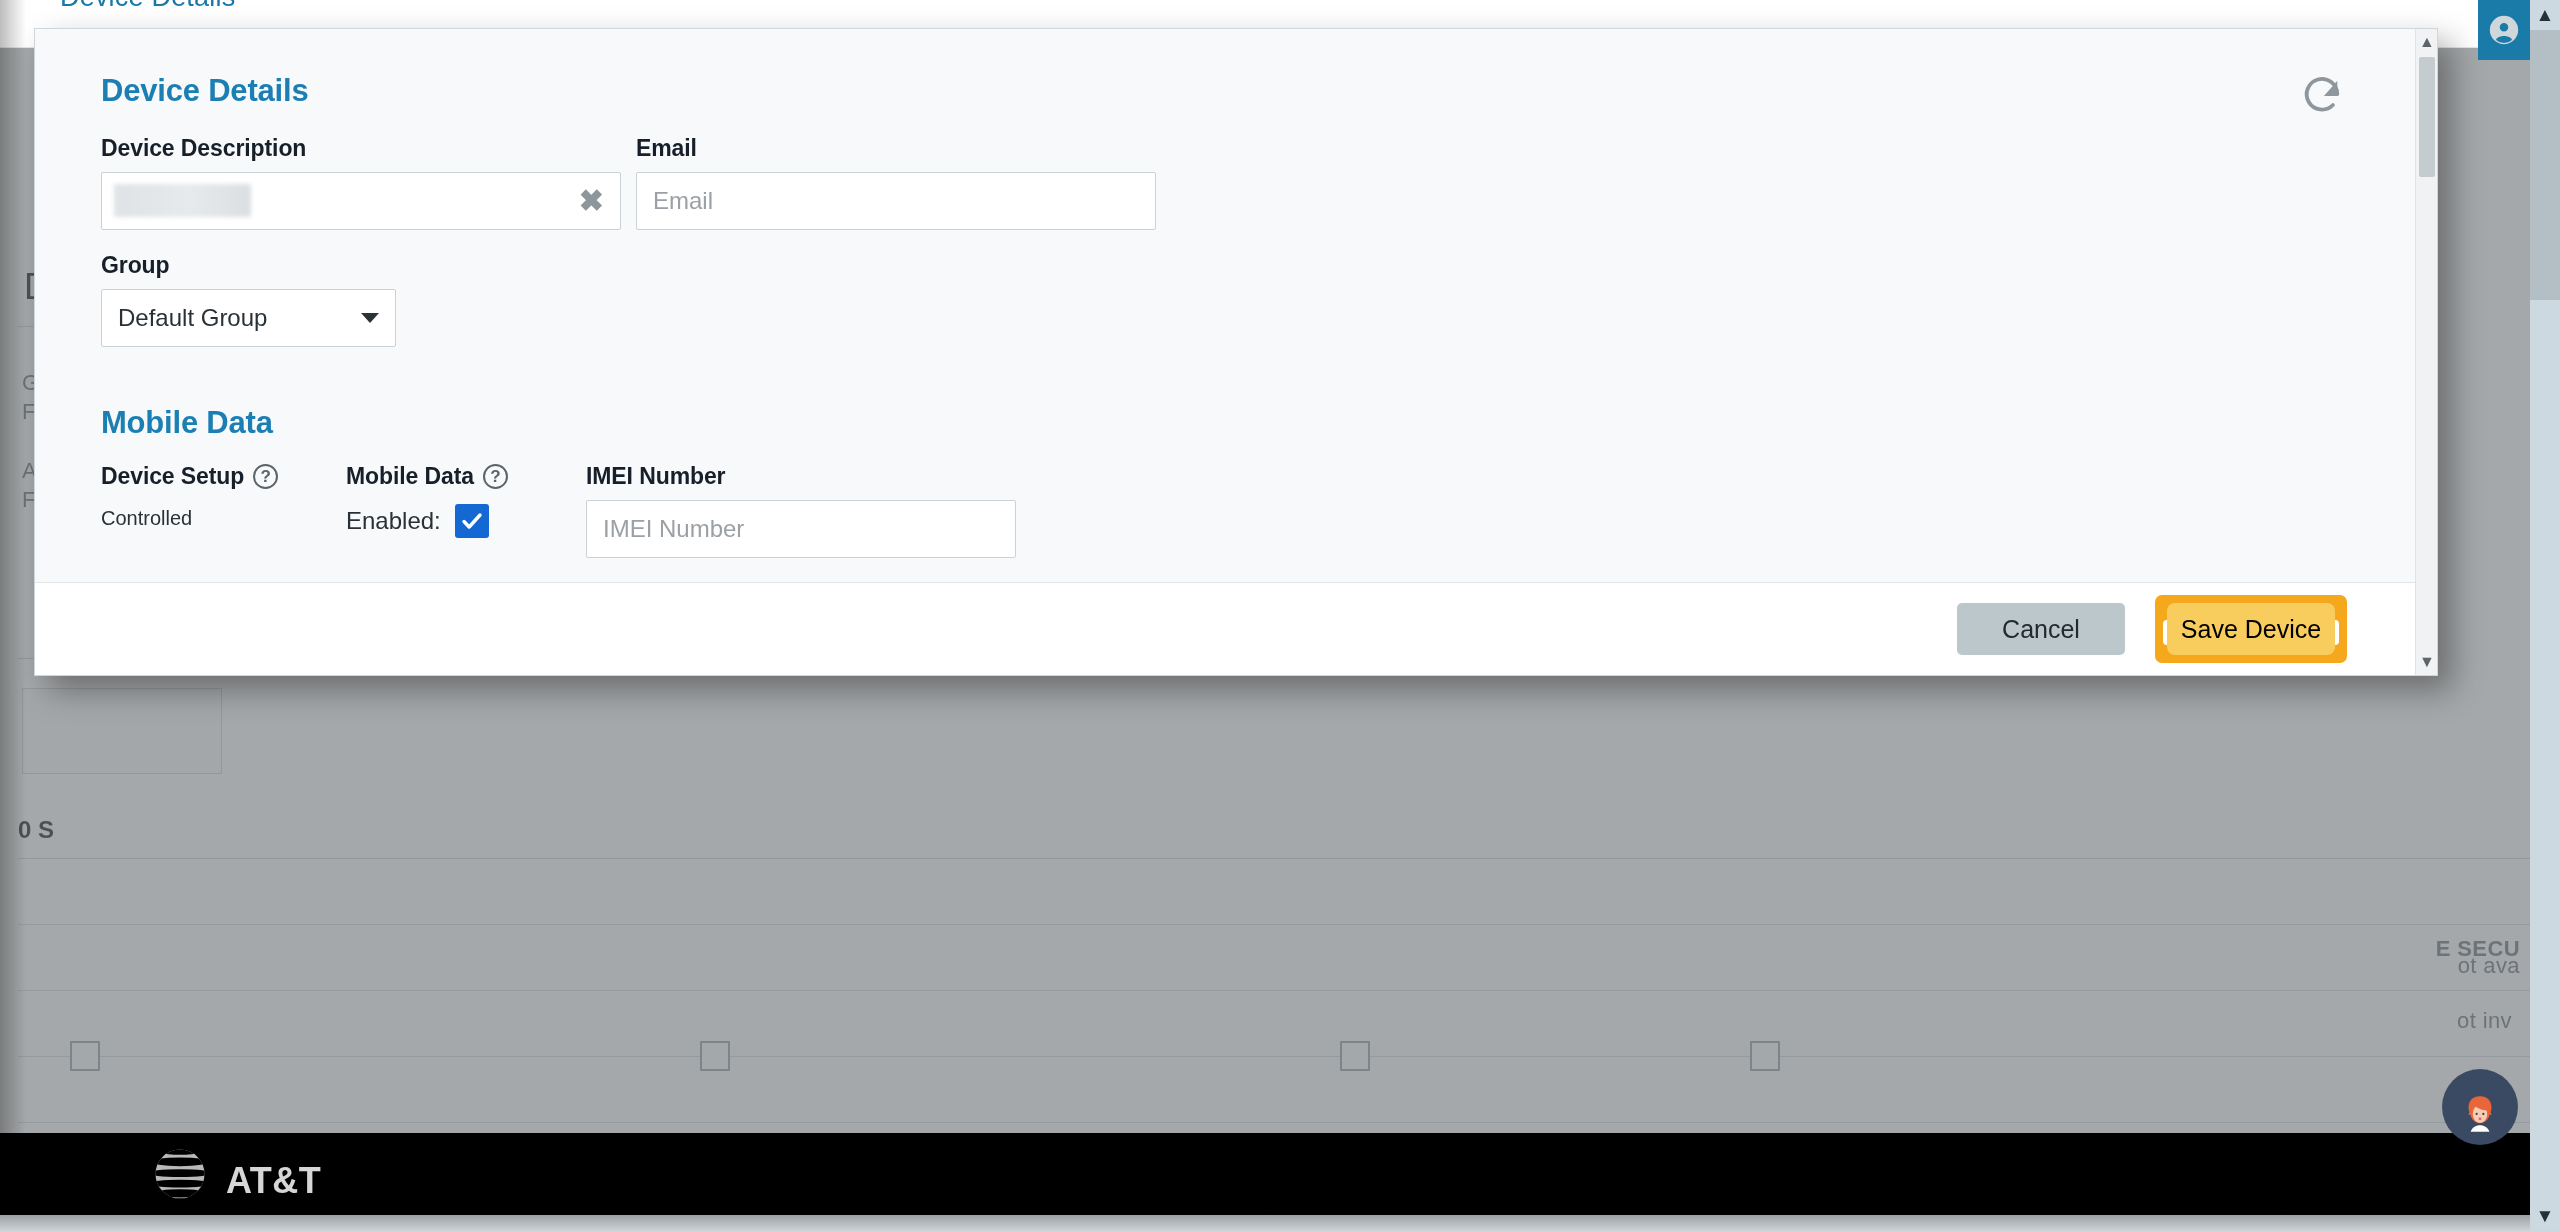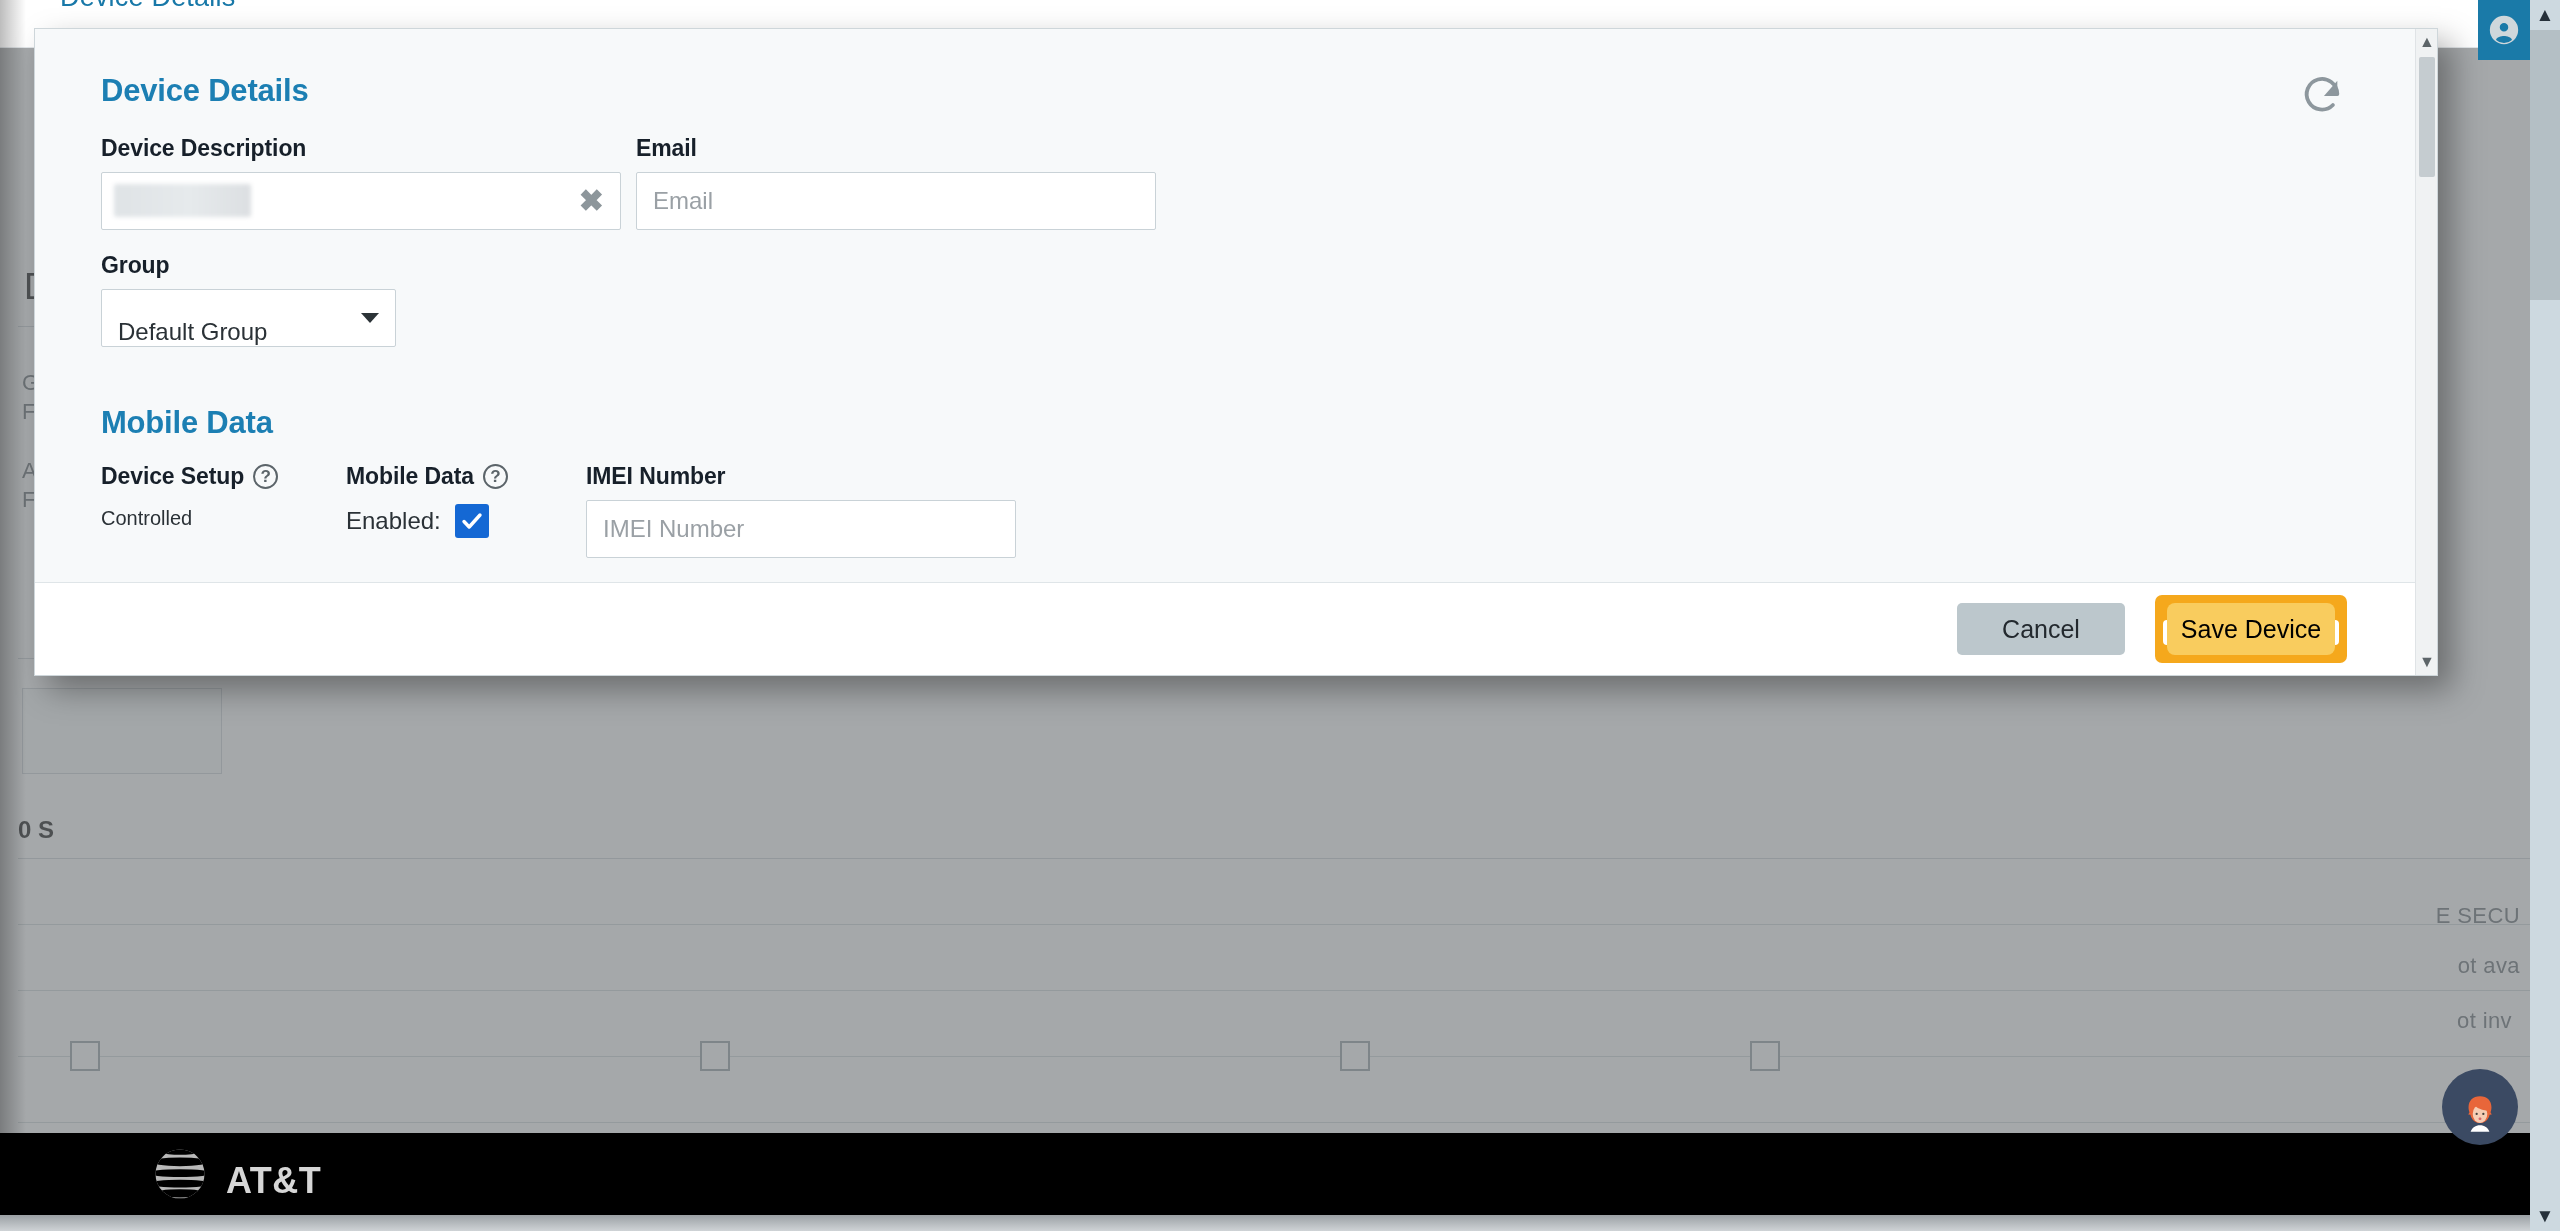--- a/index.html
+++ b/index.html
@@ -79,21 +79,21 @@
 
   .bg-refresh-right {
     position: absolute; right: 140px; top: 238px;
     width: 46px; height: 46px; color: #4a5459;
   }
 
   .bg-right-text {
     position: absolute; font-size: 22px; color: #6d747a; white-space: nowrap;
     letter-spacing: .4px;
   }
-  .bg-rt-1 { right: 40px; top: 855px; }
+  .bg-rt-1 { right: 40px; top: 888px; font-weight: bold; }
   .bg-rt-2 { right: 40px; top: 905px; }
   .bg-rt-3 { right: 48px; top: 960px; }
 
   .bg-checkbox-row {
     position: absolute; left: 60px; bottom: 152px; right: 300px; height: 40px;
   }
   .bg-cb {
     position: absolute; width: 30px; height: 30px; border: 2px solid #9aa3a8; background: #fff;
   }
   .bg-cb-1 { left: 10px; top: 2px; }
@@ -192,21 +192,21 @@
   .clear-x {
     position: absolute; right: 16px; top: 50%; transform: translateY(-50%);
     color: #8d969b; font-size: 30px; line-height: 1; cursor: pointer;
     font-weight: bold;
   }
 
   .fld-group { width: 295px; margin-top: 22px; }
   .select-shell {
     position: relative; height: 58px;
     background: #ffffff; border: 1px solid #c9d2d7; border-radius: 2px;
-    display: flex; align-items: flex-end;
+    display: flex; align-items: center;
   }
   .select-shell .selval {
     font-size: 24px; color: #2a3136; padding-left: 16px;
   }
   .select-shell .caret {
     position: absolute; right: 16px; top: 50%; transform: translateY(-50%);
     width: 0; height: 0;
     border-left: 9px solid transparent; border-right: 9px solid transparent;
     border-top: 10px solid #2c3337;
   }

